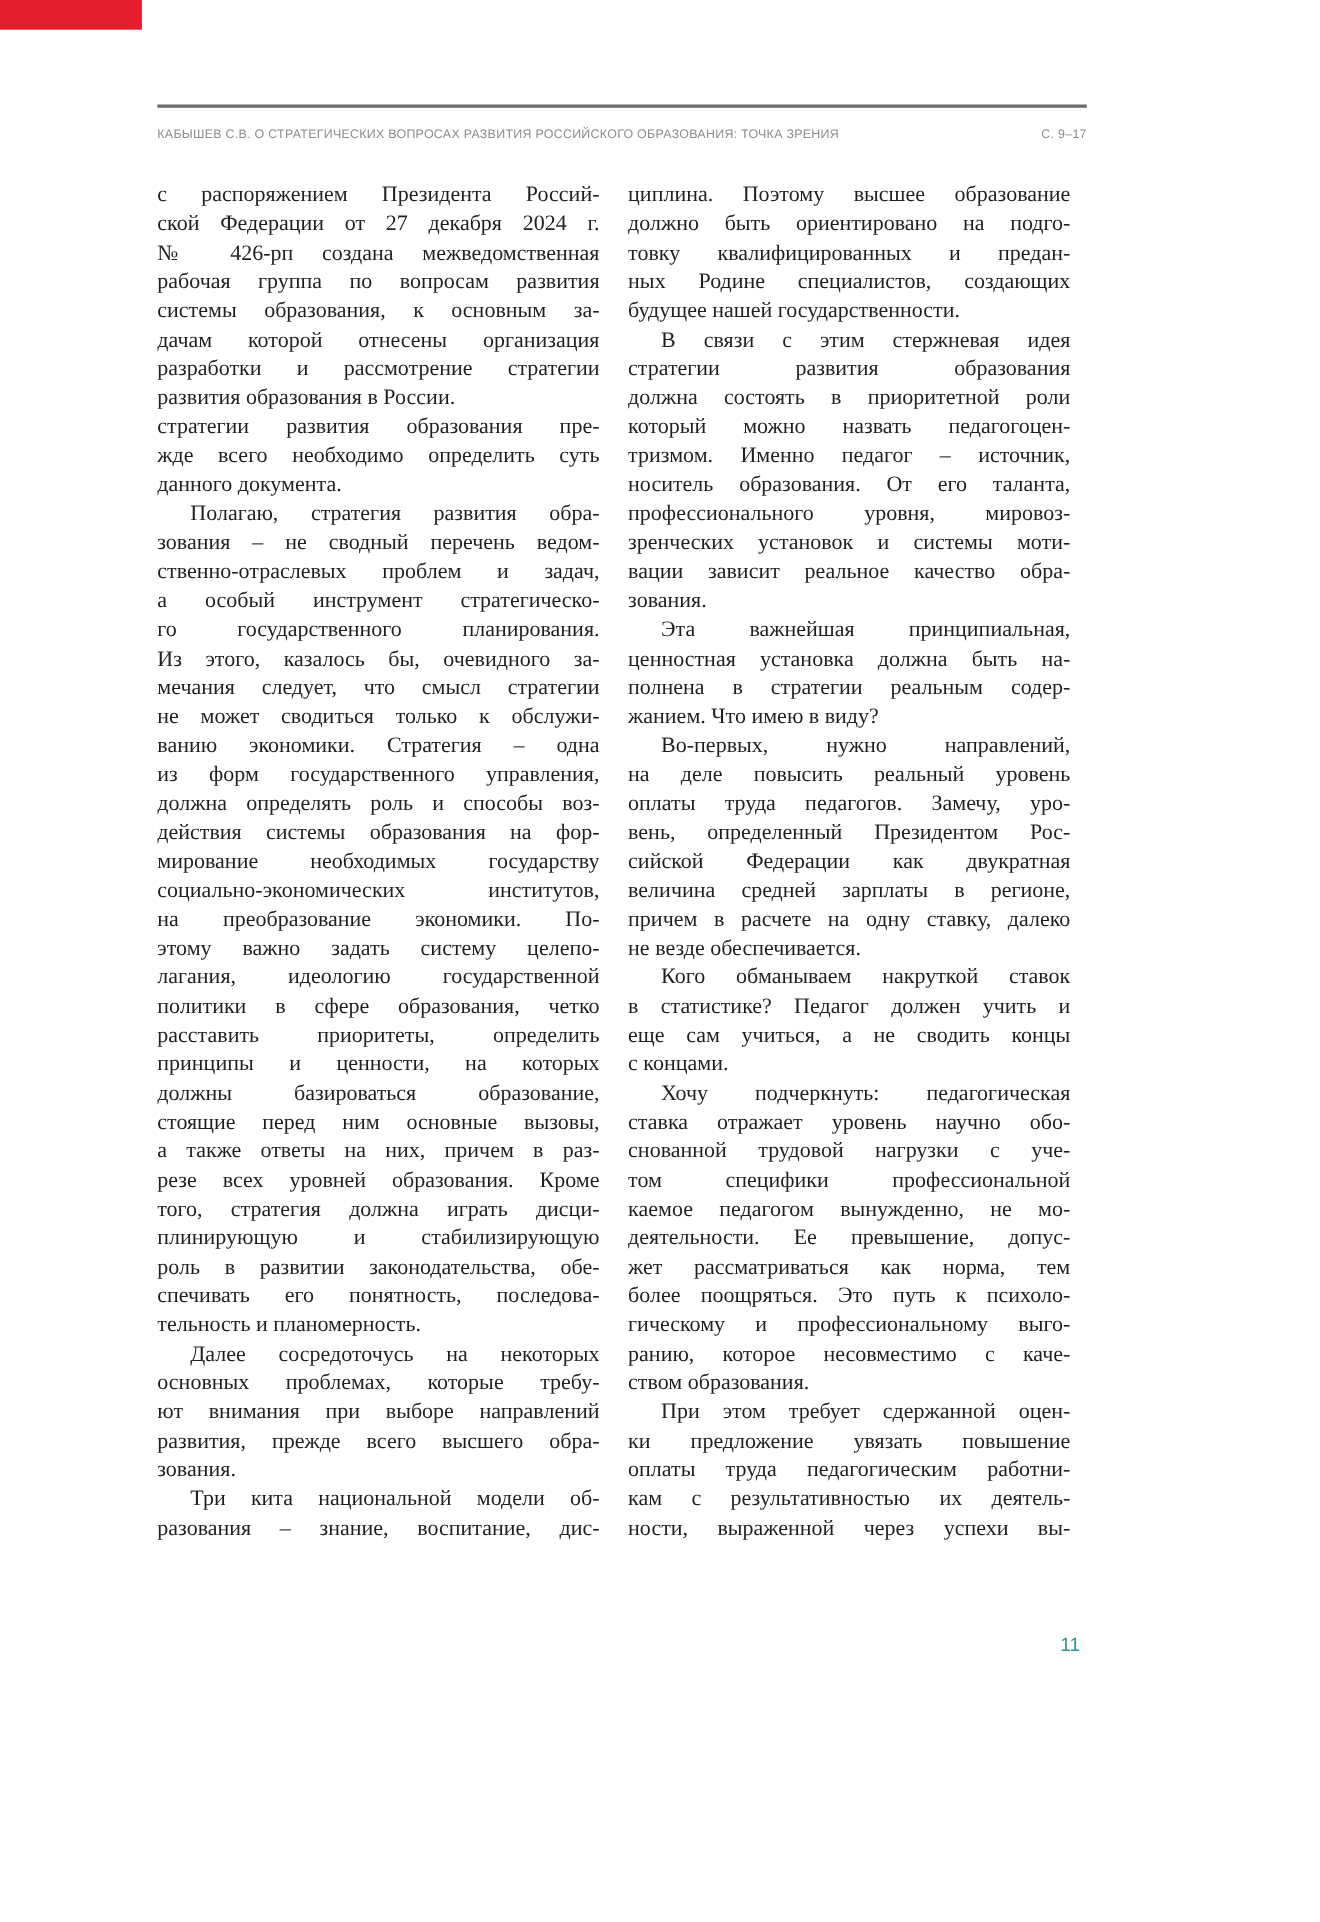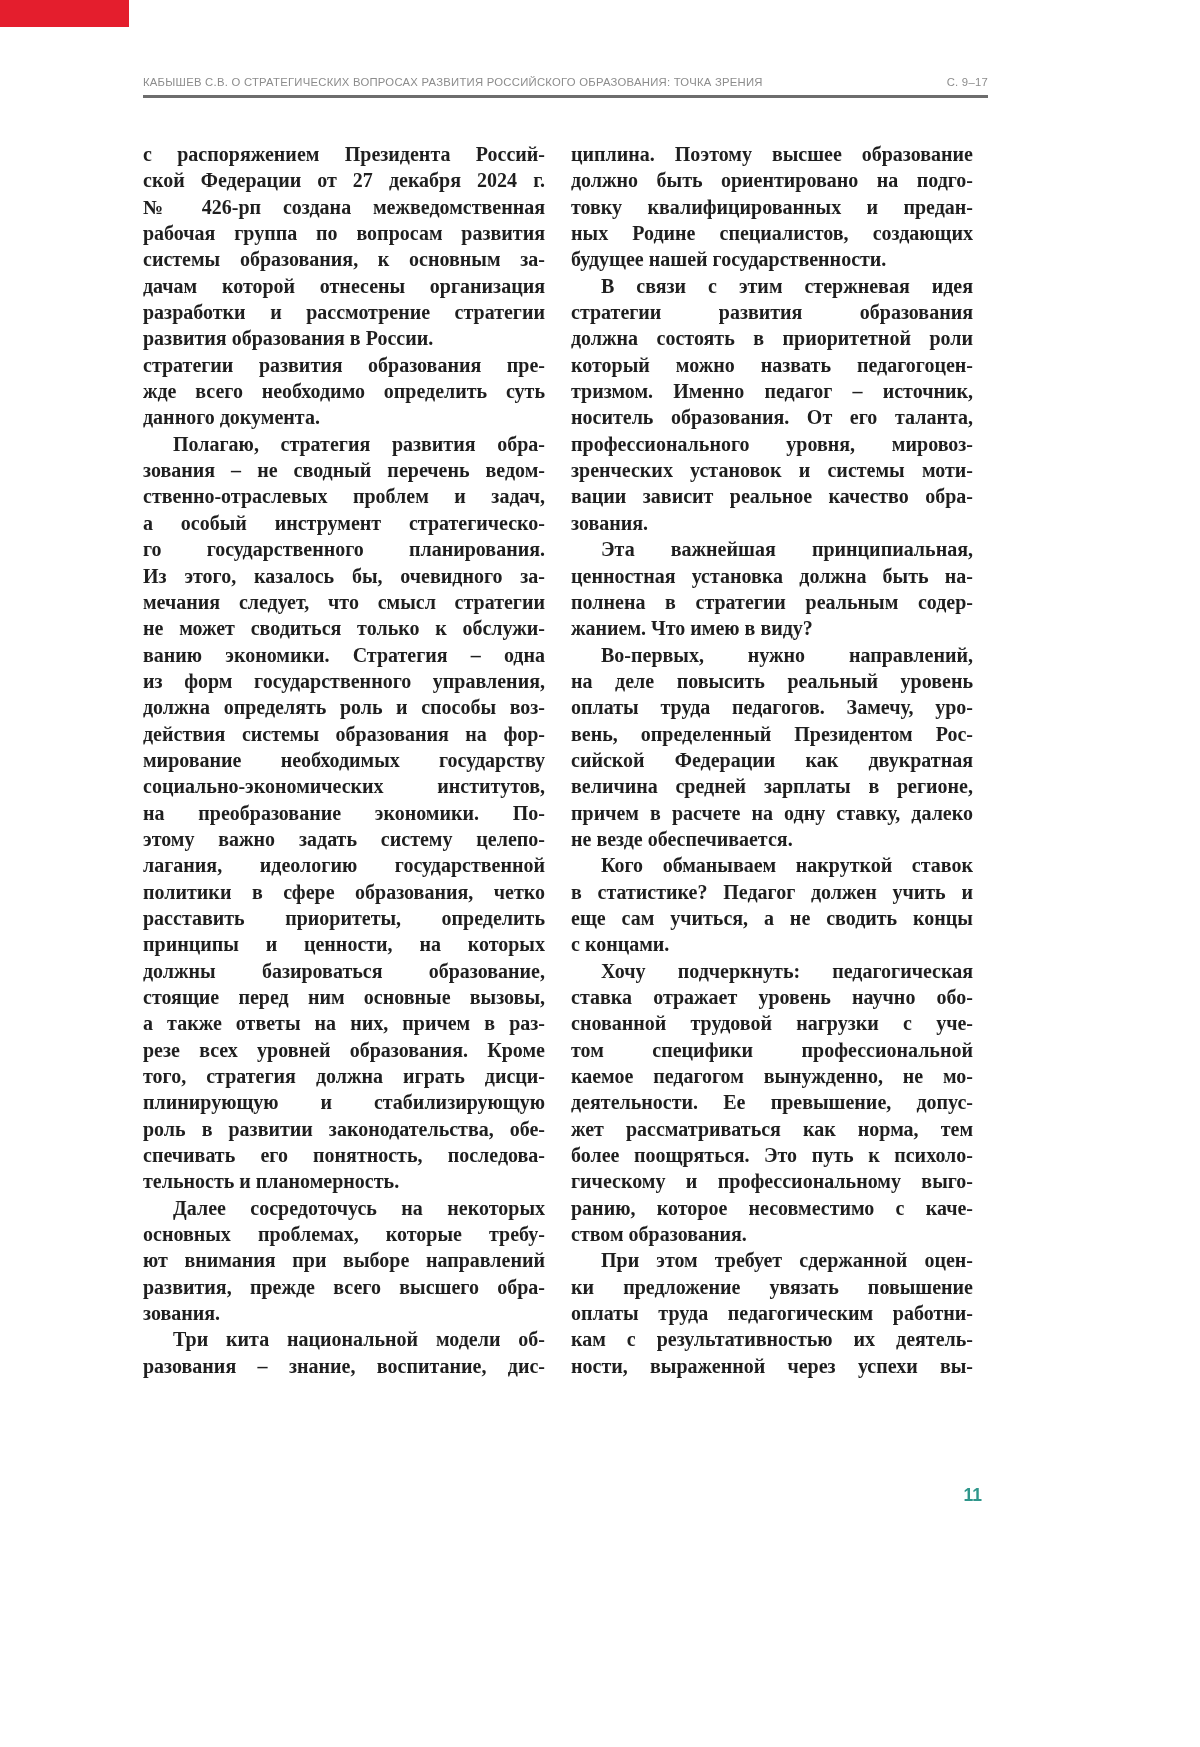--- a/index.html
+++ b/index.html
@@ -20,48 +20,47 @@
     font-family:"Liberation Sans", sans-serif;
     font-size:11.3px;letter-spacing:0.25px;
     color:#8c8c8c;
     white-space:nowrap;
   }
   .header-rule{
     position:absolute;left:143px;top:95px;width:845px;height:3px;
     background:#6d6d6d;
   }
   .columns{
-    position:absolute;left:143px;top:141px;width:845px;
+    position:absolute;left:143px;top:164px;width:845px;
     display:flex;gap:26px;
     color:#1f1f1f;
     font-size:20px;
-    font-weight:bold;
   }
   .col{width:402px;}
   .line{
     line-height:26.35px;
     height:26.35px;
     text-align:justify;
     text-align-last:justify;
     overflow:hidden;
   }
   .line.end{text-align-last:left;}
   .line.indent{text-indent:30px;}
   .page-number{
     position:absolute;right:218px;top:1485px;
     font-family:"Liberation Sans", sans-serif;
-    font-size:17.5px;font-weight:bold;
+    font-size:17.5px;font-weight:normal;
   }
 </style>
 </head>
 <body>
 
 <div class="corner-tab" style="background: rgb(228, 30, 45);"></div>
 
-<div class="running-header" style="color: rgb(140, 140, 140);">
+<div class="running-header" style="color: rgb(140, 140, 140); margin-top: 40px;">
   <span>КАБЫШЕВ С.В. О СТРАТЕГИЧЕСКИХ ВОПРОСАХ РАЗВИТИЯ РОССИЙСКОГО ОБРАЗОВАНИЯ: ТОЧКА ЗРЕНИЯ</span>
   <span>С. 9–17</span>
 </div>
 
 <div class="header-rule" style="background: rgb(109, 109, 109);"></div>
 
 <div class="columns" style="color: rgb(31, 31, 31);">
   <div class="col" id="col-left">
       <div class="line">с распоряжением Президента Россий-</div>
       <div class="line">ской Федерации от 27 декабря 2024 г.</div>

